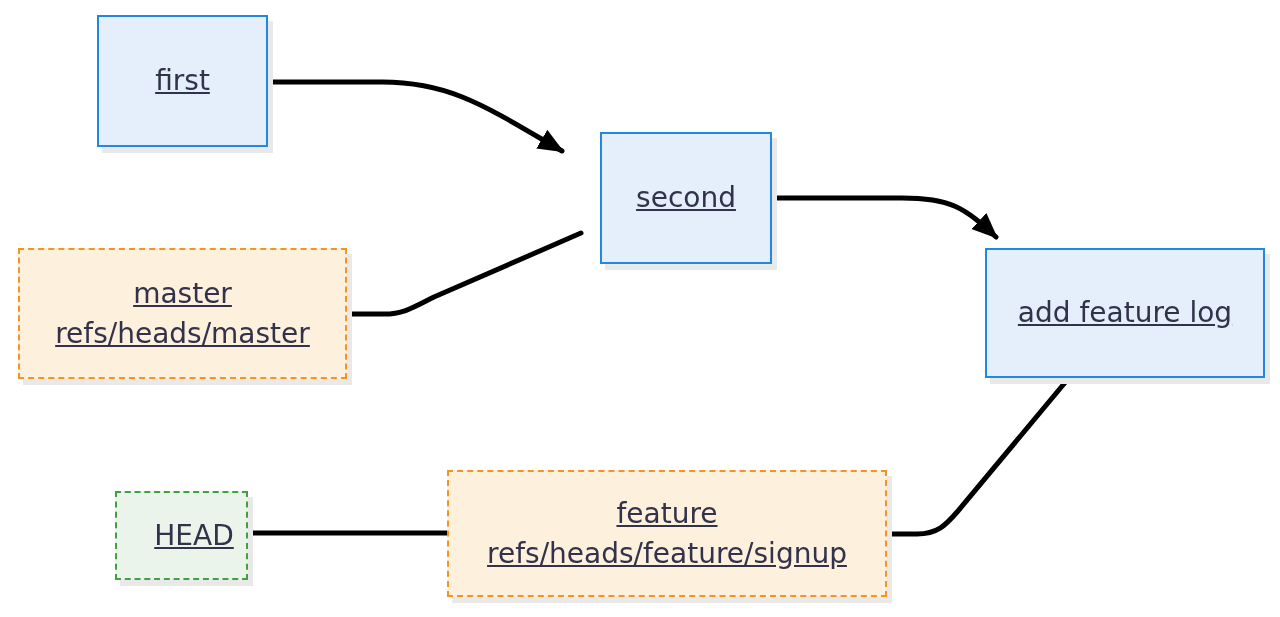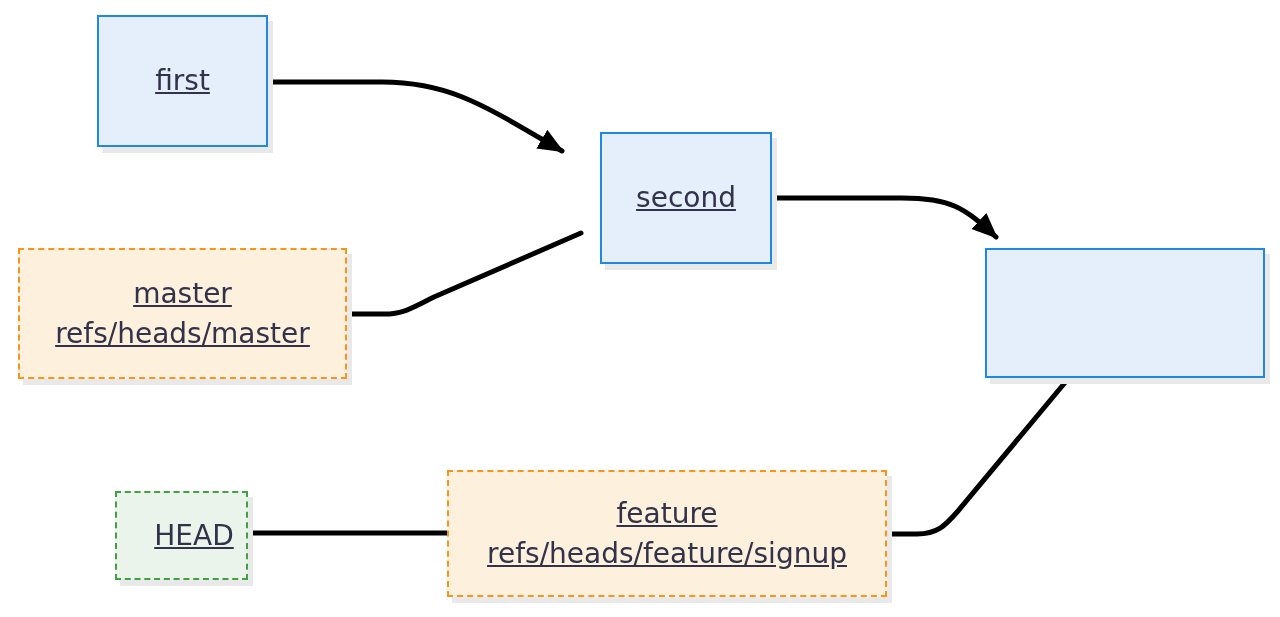--- a/index.html
+++ b/index.html
@@ -59,20 +59,21 @@
 
   <div class="node node-commit node-first">
     <div class="line">first</div>
   </div>
 
   <div class="node node-commit node-second">
     <div class="line">second</div>
   </div>
 
   <div class="node node-commit node-add">
+    <div class="line">add feature log</div>
   </div>
 
   <div class="node node-ref node-master">
     <div class="line">master</div>
     <div class="line">refs/heads/master</div>
   </div>
 
   <div class="node node-ref node-feature">
     <div class="line">feature</div>
     <div class="line">refs/heads/feature/signup</div>

